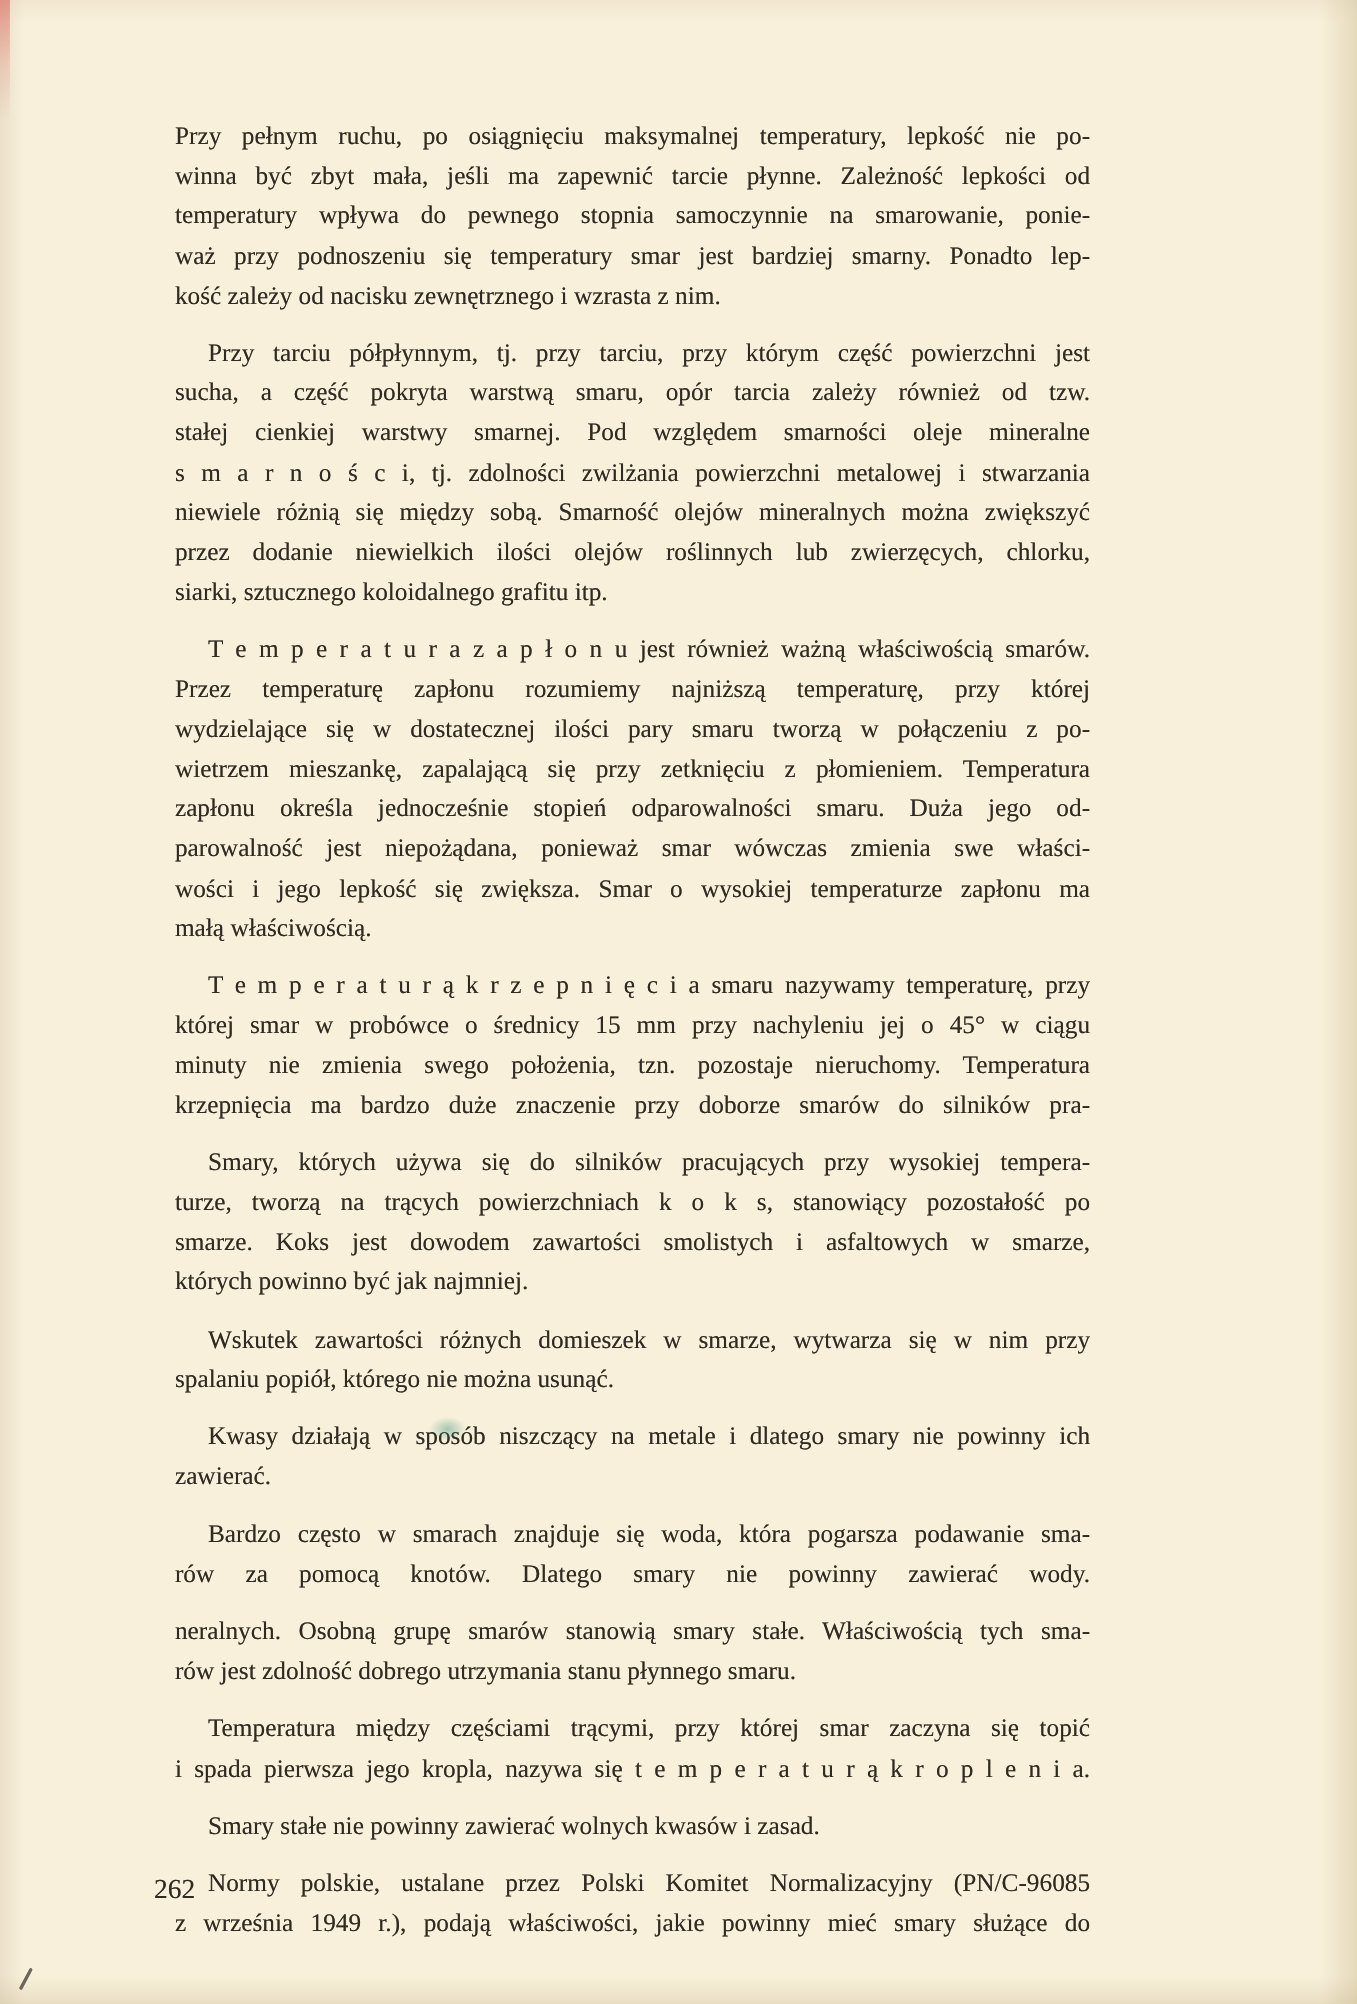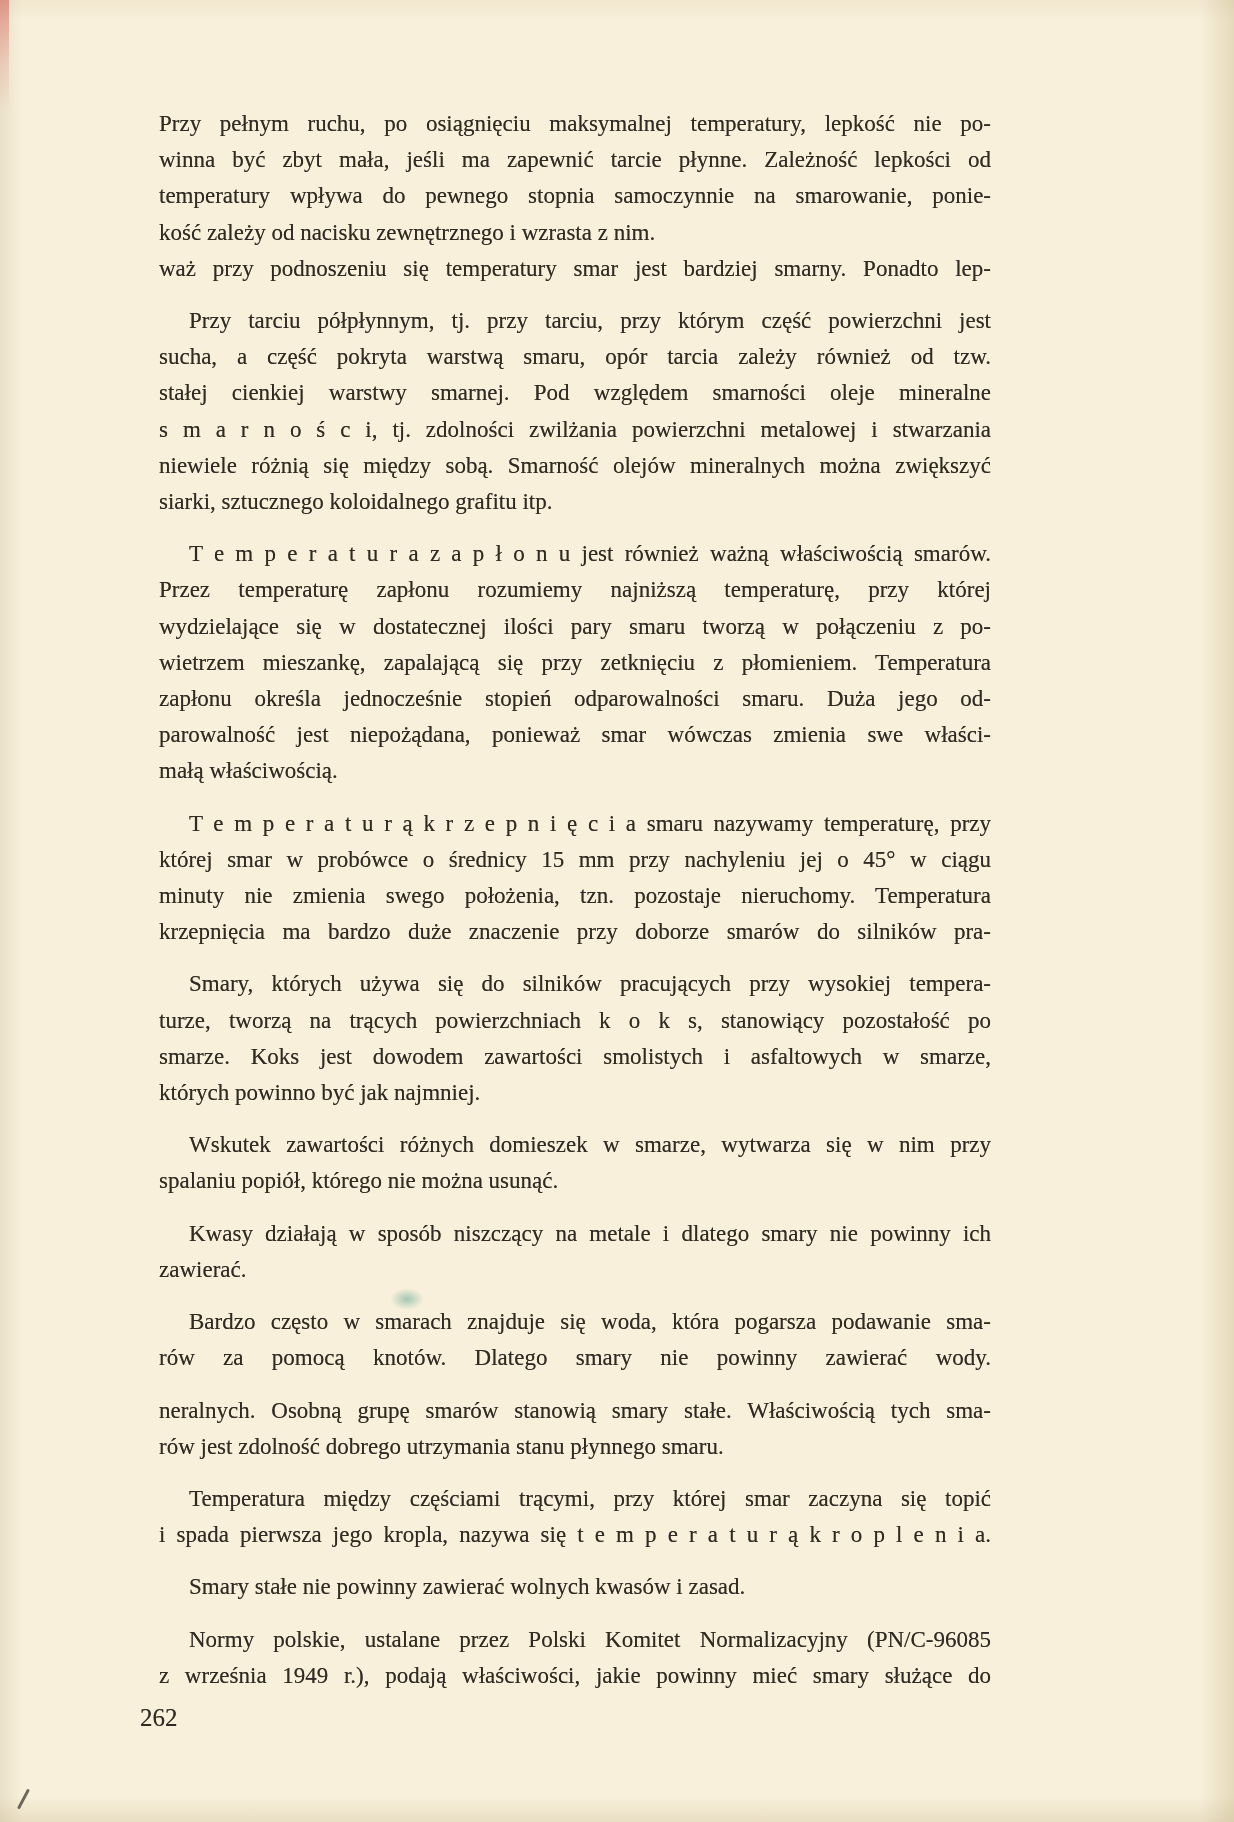--- a/index.html
+++ b/index.html
@@ -63,38 +63,40 @@
 </head>
 <body>
 
 <div class="page">
   <div class="red-strip"></div>
   <div class="textblock">
       <div class="para">
         <div class="line">Przy pełnym ruchu, po osiągnięciu maksymalnej temperatury, lepkość nie po-</div>
         <div class="line">winna być zbyt mała, jeśli ma zapewnić tarcie płynne. Zależność lepkości od</div>
         <div class="line">temperatury wpływa do pewnego stopnia samoczynnie na smarowanie, ponie-</div>
+        <div class="line">waż przy podnoszeniu się temperatury smar jest bardziej smarny. Ponadto lep-</div>
         <div class="line pend">kość zależy od nacisku zewnętrznego i wzrasta z nim.</div>
-        <div class="line">waż przy podnoszeniu się temperatury smar jest bardziej smarny. Ponadto lep-</div>
       </div>
       <div class="para">
         <div class="line ind">Przy tarciu półpłynnym, tj. przy tarciu, przy którym część powierzchni jest</div>
         <div class="line">sucha, a część pokryta warstwą smaru, opór tarcia zależy również od tzw.</div>
         <div class="line">stałej cienkiej warstwy smarnej. Pod względem smarności oleje mineralne</div>
         <div class="line">s m a r n o ś c i, tj. zdolności zwilżania powierzchni metalowej i stwarzania</div>
         <div class="line">niewiele różnią się między sobą. Smarność olejów mineralnych można zwiększyć</div>
+        <div class="line">przez dodanie niewielkich ilości olejów roślinnych lub zwierzęcych, chlorku,</div>
         <div class="line pend">siarki, sztucznego koloidalnego grafitu itp.</div>
       </div>
       <div class="para">
         <div class="line ind">T e m p e r a t u r a  z a p ł o n u jest również ważną właściwością smarów.</div>
         <div class="line">Przez temperaturę zapłonu rozumiemy najniższą temperaturę, przy której</div>
         <div class="line">wydzielające się w dostatecznej ilości pary smaru tworzą w połączeniu z po-</div>
         <div class="line">wietrzem mieszankę, zapalającą się przy zetknięciu z płomieniem. Temperatura</div>
         <div class="line">zapłonu określa jednocześnie stopień odparowalności smaru. Duża jego od-</div>
         <div class="line">parowalność jest niepożądana, ponieważ smar wówczas zmienia swe właści-</div>
+        <div class="line">wości i jego lepkość się zwiększa. Smar o wysokiej temperaturze zapłonu ma</div>
         <div class="line pend">małą właściwością.</div>
       </div>
       <div class="para">
         <div class="line ind">T e m p e r a t u r ą  k r z e p n i ę c i a smaru nazywamy temperaturę, przy</div>
         <div class="line">której smar w probówce o średnicy 15 mm przy nachyleniu jej o 45° w ciągu</div>
         <div class="line">minuty nie zmienia swego położenia, tzn. pozostaje nieruchomy. Temperatura</div>
         <div class="line">krzepnięcia ma bardzo duże znaczenie przy doborze smarów do silników pra-</div>
       </div>
       <div class="para">
         <div class="line ind">Smary, których używa się do silników pracujących przy wysokiej tempera-</div>

